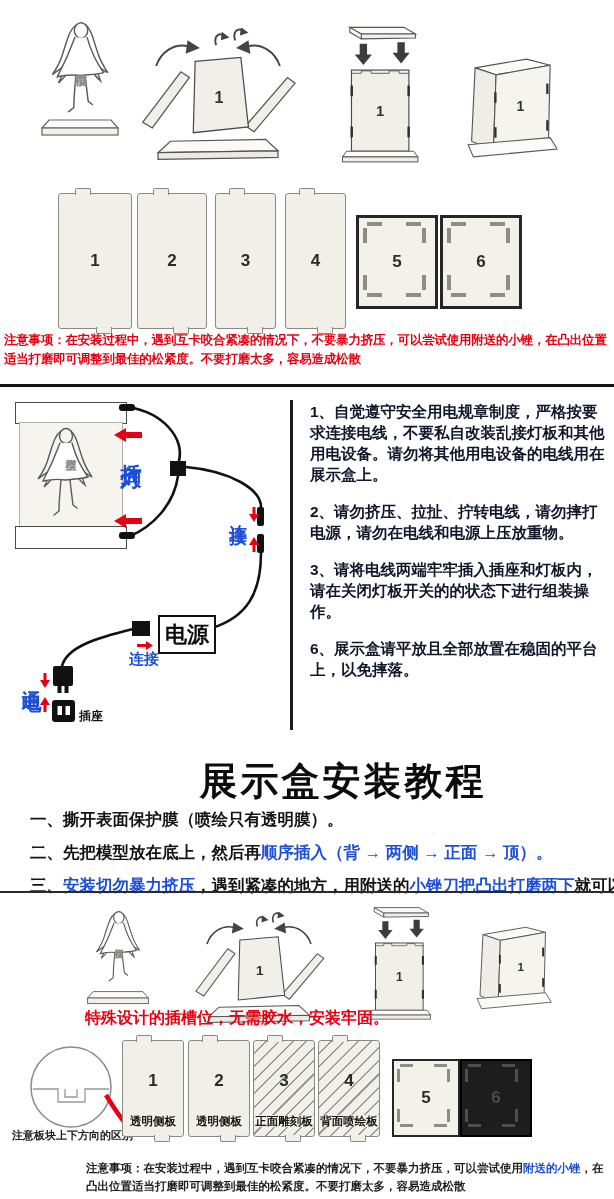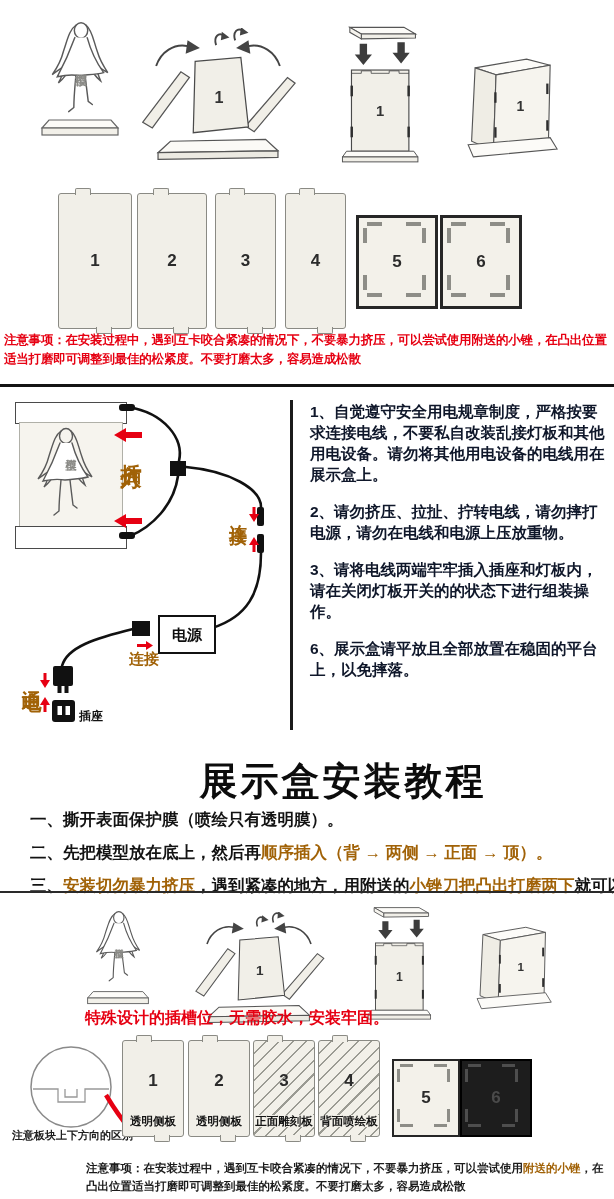--- a/index.html
+++ b/index.html
@@ -1,21 +1,21 @@
 <!DOCTYPE html>
 <html><head>
 <meta charset="utf-8">
 <style>
   html,body{margin:0;padding:0;background:#fff;}
   #page{position:relative;width:614px;height:1199px;background:#fff;overflow:hidden;
         font-family:"Liberation Sans","DejaVu Sans",sans-serif;color:#111;}
   .abs{position:absolute;}
   svg text{font-family:"Liberation Sans","DejaVu Sans",sans-serif;font-weight:600;}
   .vtext{writing-mode:vertical-rl;text-orientation:upright;}
-  .red{color:#a16207;}
+  .red{color:#1d4ed8;}
   
   .ptall{position:absolute;background:#f1efe8;border:1.5px solid #8a8a84;border-radius:3px;}
   .ptall .num{position:absolute;left:0;right:0;top:50%;transform:translateY(-50%);
               text-align:center;font-size:17px;font-weight:600;color:#2b2b2b;}
   .tab{position:absolute;background:#f1efe8;border:1.5px solid #8a8a84;}
   .tab-t{width:14px;height:6px;top:-6px;left:22%;border-bottom:none;border-radius:2px 2px 0 0;}
   .tab-b{width:14px;height:6px;bottom:-6px;left:52%;border-top:none;border-radius:0 0 2px 2px;}
   
   .sq{position:absolute;background:#f3f1ea;border:3px solid #262626;}
   .sq .num{position:absolute;left:0;right:0;top:50%;transform:translateY(-50%);
@@ -46,21 +46,21 @@
          color:#131313;margin-left:22px;}
   .steps div{height:33px;line-height:33px;white-space:nowrap;overflow:hidden;}
   .divider1{position:absolute;left:0;top:384px;width:614px;height:3px;background:#141414;}
   .divider2{position:absolute;left:0;top:891px;width:614px;height:2px;background:#2a2a2a;}
   .vline{position:absolute;left:290px;top:400px;width:2.5px;height:330px;background:#1b1b1b;}
   
   .fbar{position:absolute;background:#fff;border:1.5px solid #4a4a4a;}
   .fpanel{position:absolute;background:#f6f4ee;border:1px solid #b0b0a8;}
   .powerbox{position:absolute;left:158px;top:615px;width:54px;height:35px;background:#fff;
             border:2.5px solid #111;z-index:5;text-align:center;line-height:35px;
-            font-size:15px;font-weight:700;color:#0d0d0d;}
+            font-size:22px;font-weight:700;color:#0d0d0d;}
   .model-ov{position:absolute;color:#8a8a86;font-weight:600;}
   .bottom-note{position:absolute;left:86px;top:1160px;width:524px;font-size:11.5px;
                font-weight:600;color:#1c1c1c;line-height:1.55;}
   .note2{position:absolute;left:85px;top:1008px;font-size:16px;font-weight:700;color:#e60012;}
   .dirnote{position:absolute;left:12px;top:1128px;font-size:11px;font-weight:600;color:#202020;}
 </style>
 </head>
 <body>
 
 <svg width="0" height="0" style="position:absolute">

